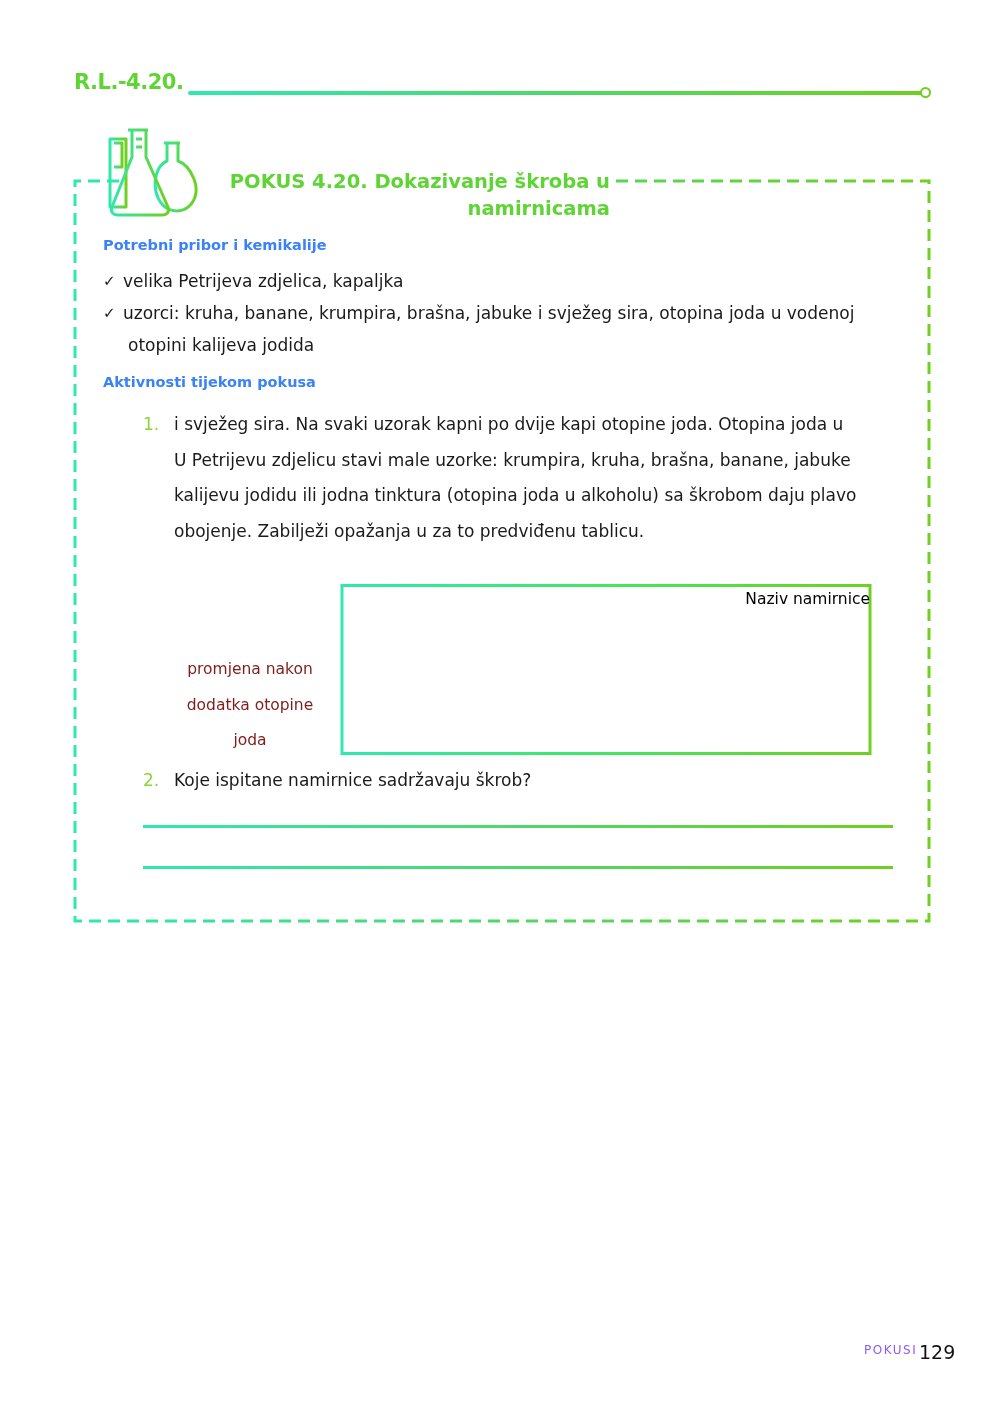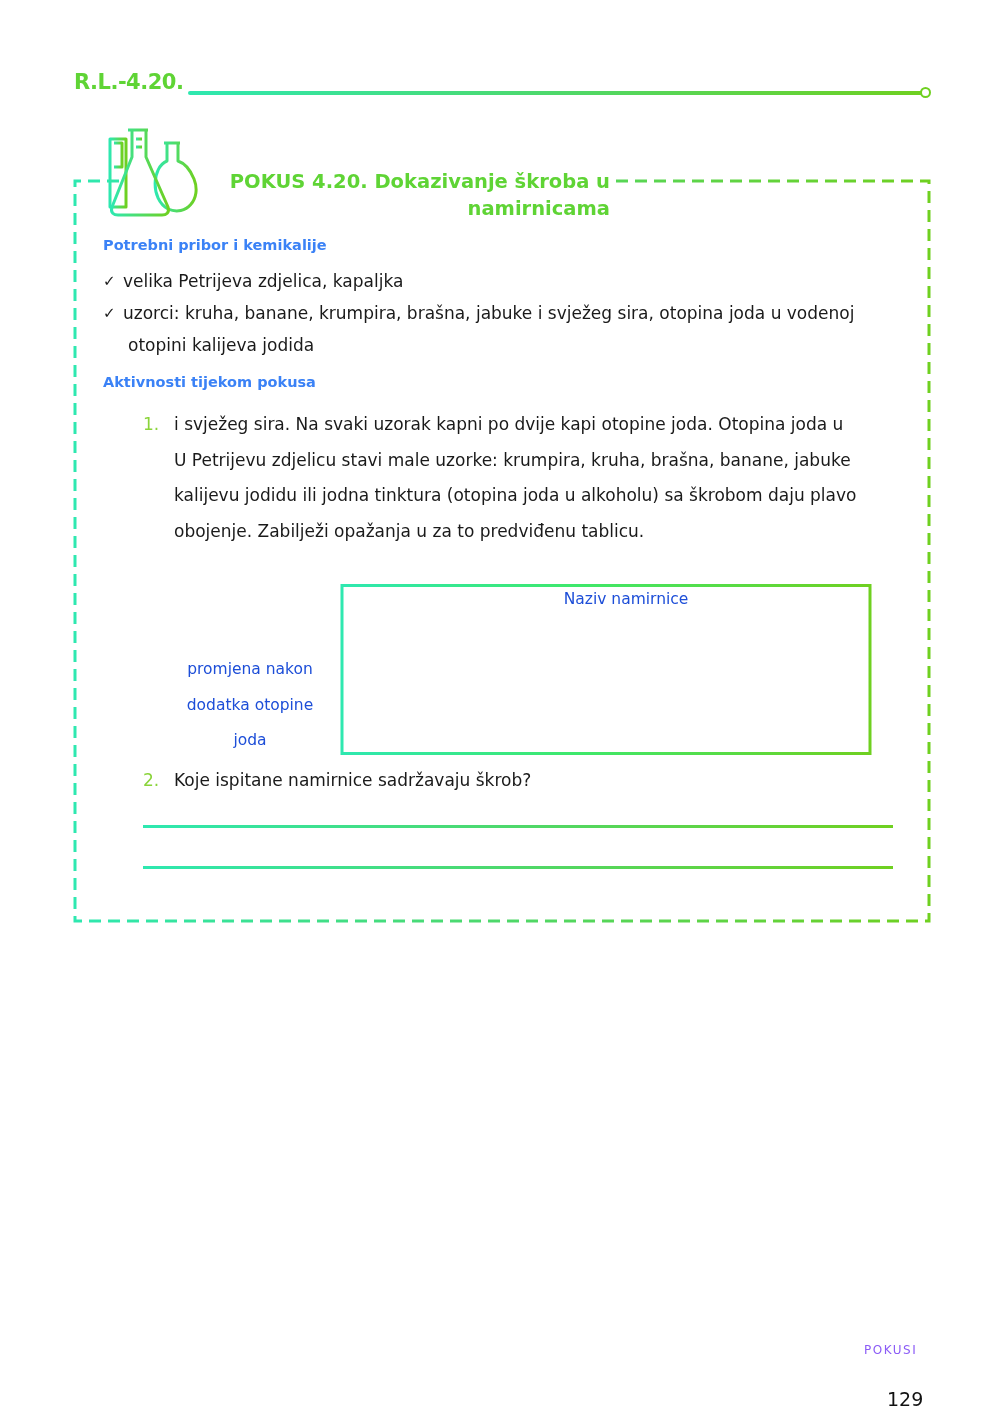--- a/index.html
+++ b/index.html
@@ -28,31 +28,31 @@
   .req-list { left: 103px; top: 265px; width: 800px; font-size: 17px; line-height: 32px; color: #1a1a1a; }
   .req-item { position: relative; padding-left: 20px; }
   .req-item .check { position: absolute; left: 0; top: 0; font-size: 15px; }
 
   .steps { left: 143px; top: 407px; width: 760px; font-size: 17px; line-height: 35.5px; color: #1a1a1a; }
   .step { position: relative; padding-left: 31px; }
   .step-num { position: absolute; left: 0; top: 0; color: #8ad43a; }
 
   
   .obs-table { left: 158px; top: 584px; width: 714px; height: 172px; }
-  .row-label { left: 158px; top: 652px; width: 184px; text-align: center; font-size: 15.5px; line-height: 35.5px; color: #1d4ed8; }
-  .header-label { left: 342px; top: 590px; width: 528px; text-align: center; font-size: 15.5px; color: #1d4ed8; padding-left: 20px; }
+  .row-label { left: 158px; top: 652px; width: 184px; text-align: center; font-size: 15.5px; line-height: 35.5px; color: #7f1d1d; }
+  .header-label { left: 342px; top: 590px; width: 528px; text-align: right; font-size: 15.5px; color: #000000; }
 
   .step2 { left: 143px; top: 765px; width: 760px; font-size: 17px; line-height: 30px; }
 
   .answer-line { height: 2.5px; background: linear-gradient(90deg, #2ee8b0 0%, #4ed86a 50%, #6fd020 100%); }
   .al1 { left: 143px; top: 825px; width: 750px; }
   .al2 { left: 143px; top: 866px; width: 750px; }
 
   .footer-section { left: 864px; top: 1343px; font-size: 12px; color: #8b5cf6; letter-spacing: 1.5px; }
-  .footer-page { left: 887px; top: 1341px; font-size: 19px; color: #111; margin-top: 47px; }
+  .footer-page { left: 919px; top: 1341px; font-size: 19px; color: #111; }
 </style>
 </head>
 <body>
 
 <div class="abs rl-code">R.L.-4.20.</div>
 <div class="abs rl-line"></div>
 <div class="abs rl-dot"></div>
 
 <div class="abs frame">
   <svg width="856" height="742" viewBox="0 0 856 742">

